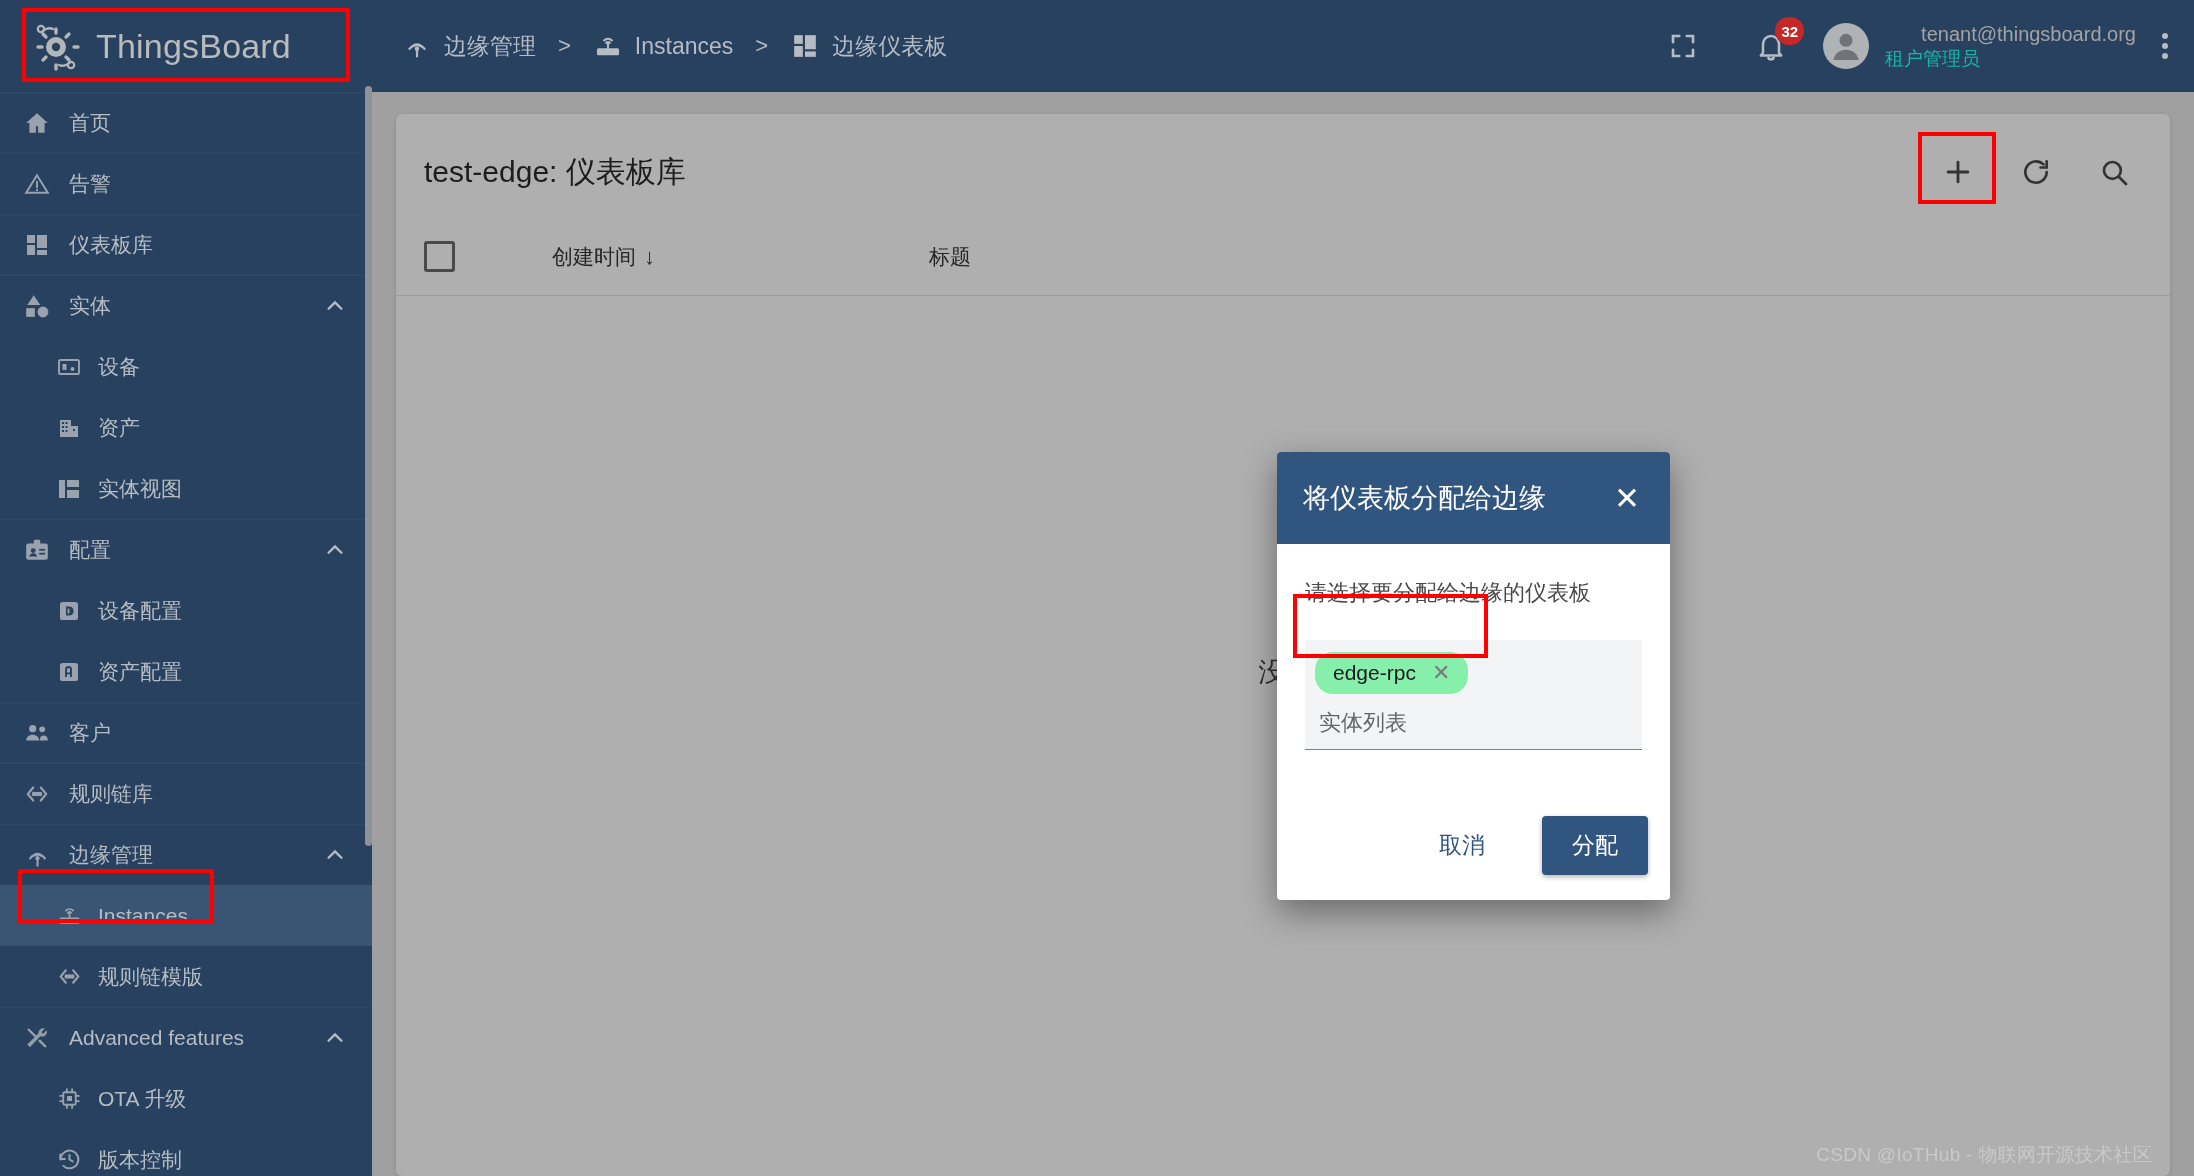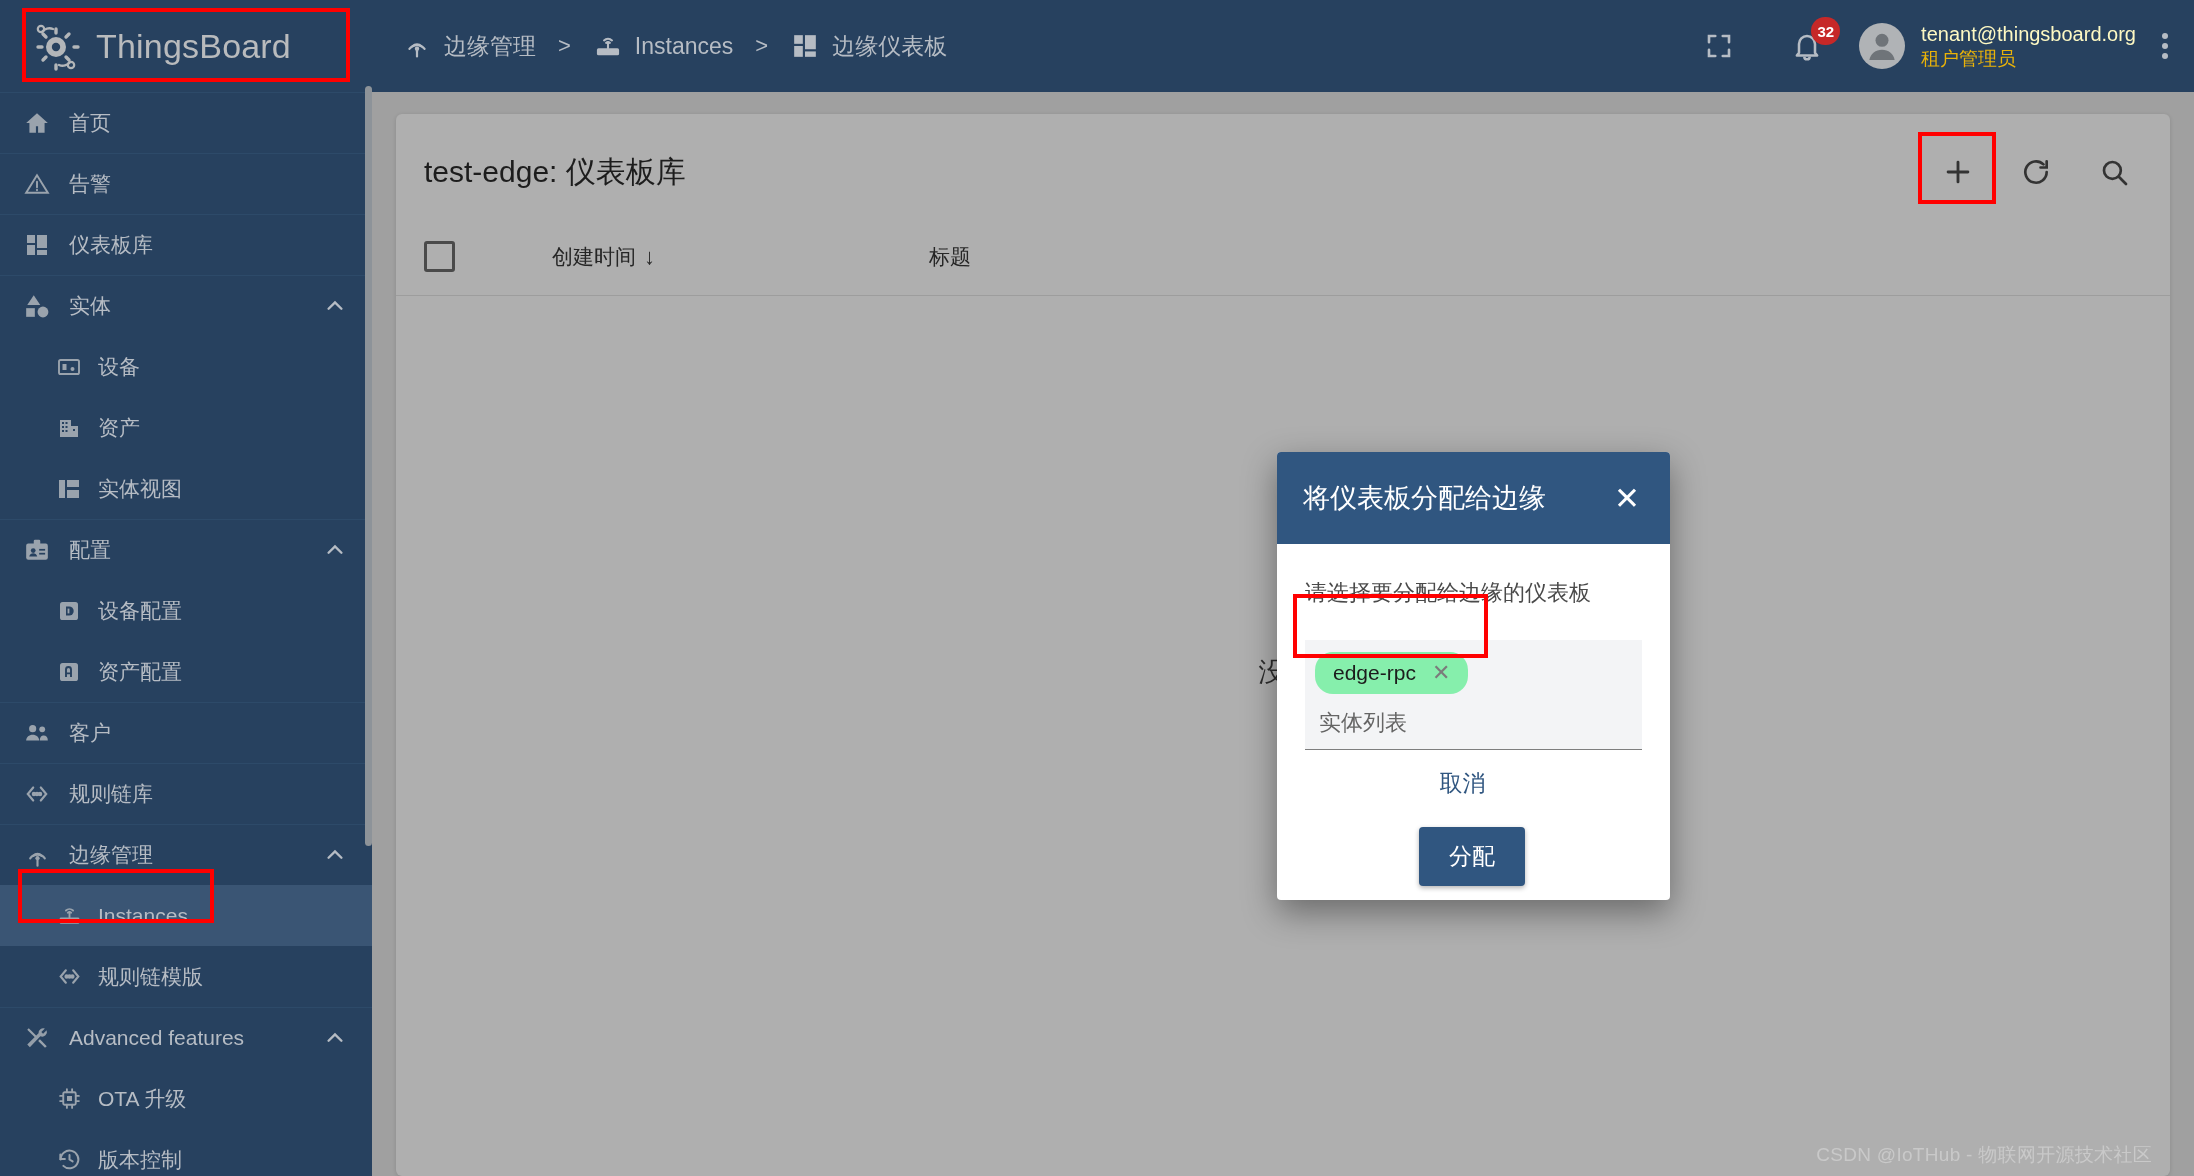--- a/index.html
+++ b/index.html
@@ -92,22 +92,22 @@
     min-width: 28px; height: 28px; border-radius: 14px;
     font-size: 15px; display: flex; align-items: center; justify-content: center;
     padding: 0 6px; font-weight: 700;
   }
   .avatar {
     width: 46px; height: 46px; border-radius: 50%;
     background: #b0b3b6; display: flex; align-items: center; justify-content: center;
     margin-right: 16px; flex: 0 0 46px;
   }
   .userinfo { display: flex; flex-direction: column; justify-content: center; line-height: 1.25; }
-  .useremail { color: #fef9c3; font-size: 20px; }
-  .userrole { color: #eab308; font-size: 19px; }
+  .useremail { color: #a3a3a3; font-size: 20px; margin-left: 36px; }
+  .userrole { color: #14b8a6; font-size: 19px; }
   .dots { margin-left: 26px; display: flex; flex-direction: column; gap: 4px; align-items: center; cursor: pointer; }
   .dots i { width: 6px; height: 6px; background: #b6bcc4; border-radius: 50%; display: block; }
 
   
   .content { padding: 22px 24px 0 24px; height: calc(1176px - 92px); }
   .card {
     background: #afafaf; border-radius: 6px;
     width: 100%; height: 100%;
     position: relative;
     box-shadow: 0 1px 4px rgba(0,0,0,.14);
@@ -184,21 +184,21 @@
     padding: 9px 18px; font-size: 21px; color: #1c1c1c;
   }
   .chip-x { color: #7b7b7b; font-size: 22px; cursor: pointer; line-height: 1; }
   .field-caption { font-size: 22px; color: #656565; margin-top: 14px; padding-left: 4px; }
   .redbox-chip {
     position: absolute; left: 16px; top: 50px;
     width: 195px; height: 64px; border: 4px solid #ff0000; pointer-events: none; z-index: 5;
   }
   .dlg-foot {
     height: 96px; display: flex; align-items: center; justify-content: flex-end;
-    gap: 16px; padding: 0 22px 14px 0; flex-direction: column;
+    gap: 16px; padding: 0 22px 14px 0;
   }
   .btn-text {
     background: transparent; border: none; color: #305680;
     font-size: 23px; padding: 12px 22px; cursor: pointer; border-radius: 4px;
     font-family: inherit;
   }
   .btn-primary {
     background: #305680; border: none; color: #fff;
     font-size: 23px; padding: 14px 30px; cursor: pointer; border-radius: 4px;
     box-shadow: 0 2px 5px rgba(0,0,0,.3);

